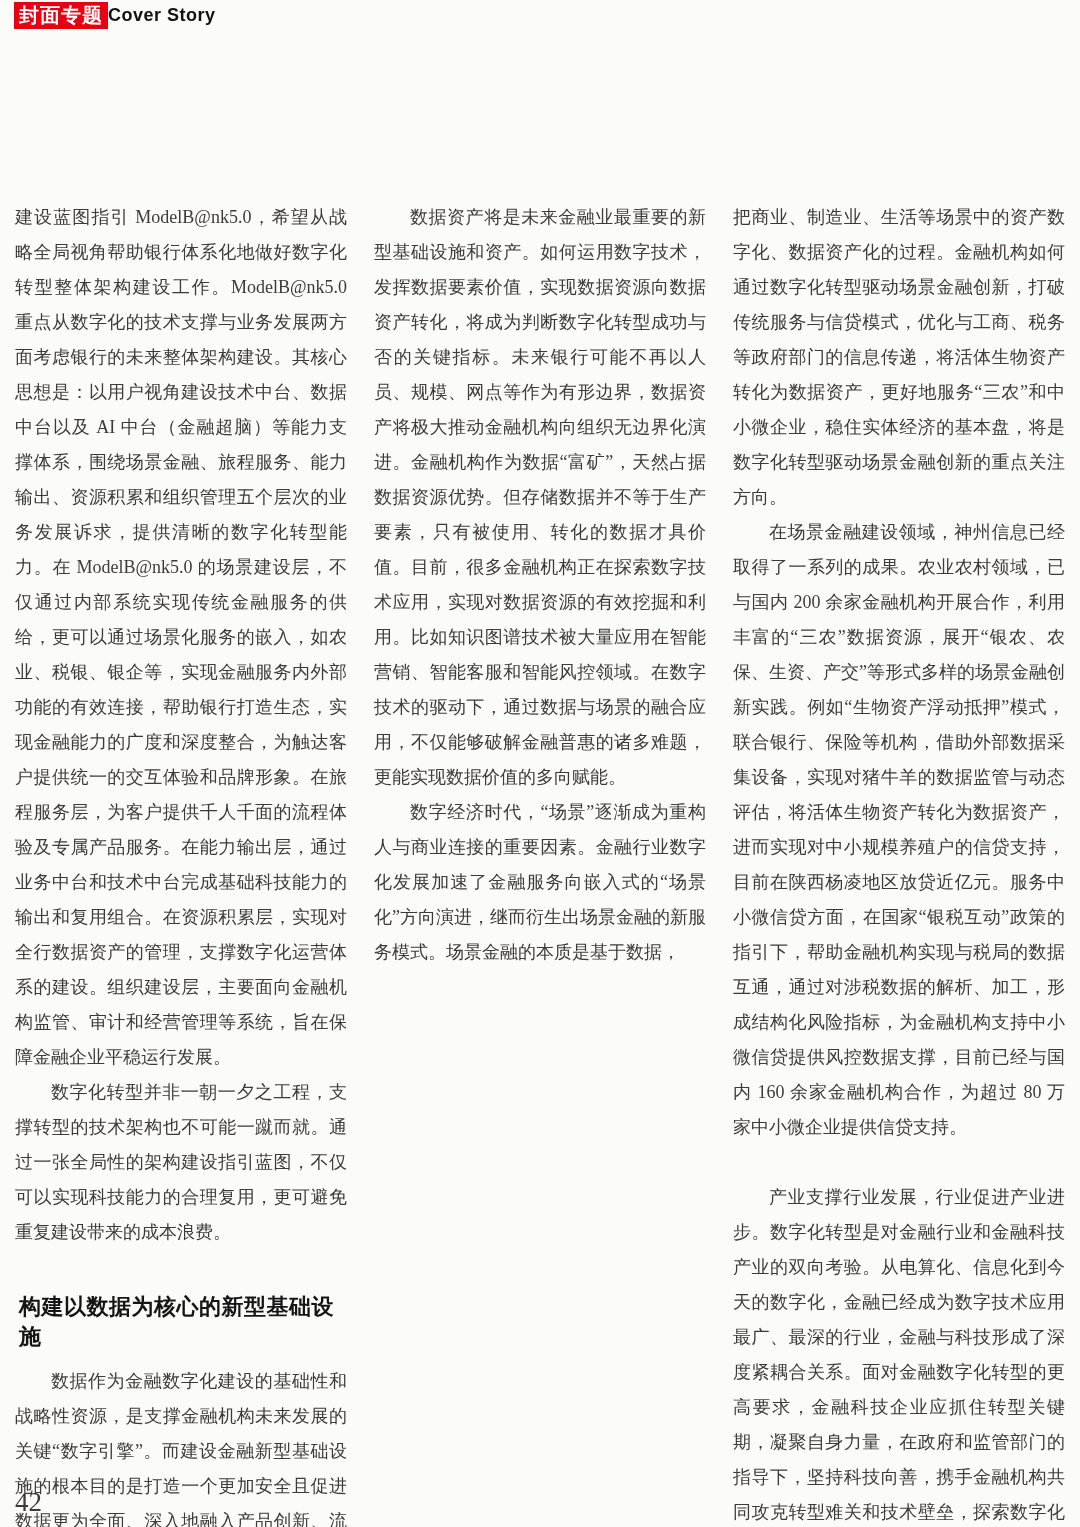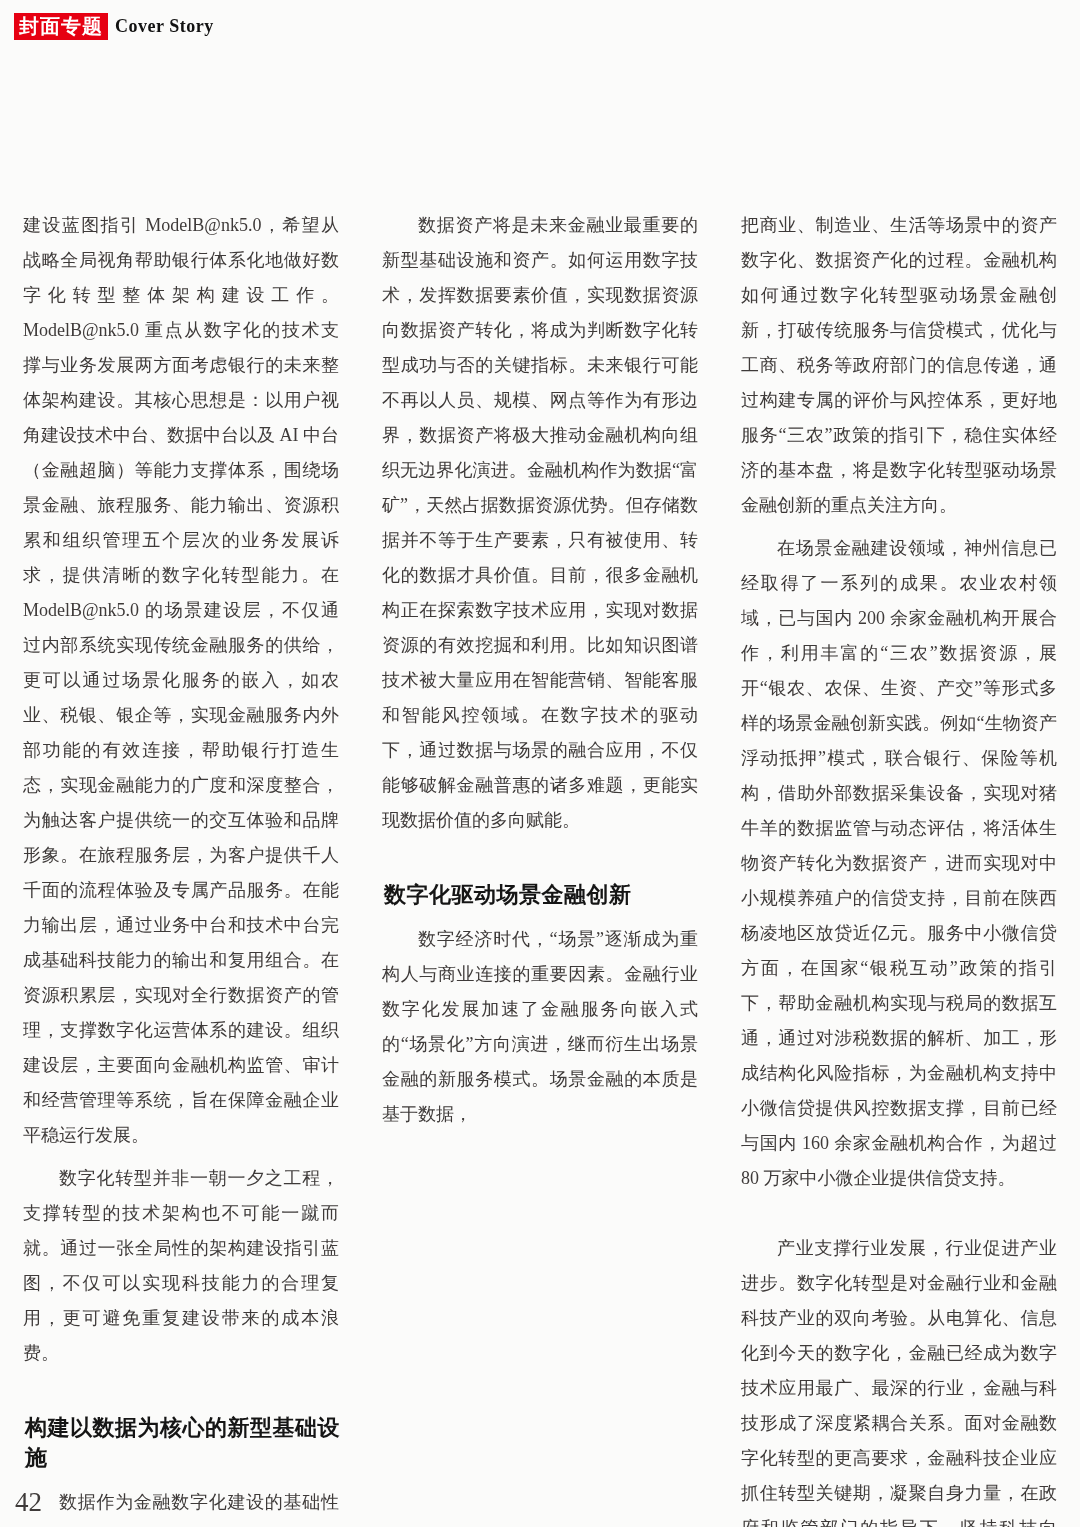--- a/index.html
+++ b/index.html
@@ -7,26 +7,25 @@
     position: relative;
     width: 1080px;
     height: 1527px;
     background: #fbfbfa;
     overflow: hidden;
     font-family: "Liberation Serif", "DejaVu Serif", serif;
     color: #3e3a39;
   }
   .page-header {
     position: absolute;
-    top: 13px;
+    top: 2px;
     left: 14px;
     display: flex;
     align-items: center;
-    gap: 7px;
-    font-family: Liberation Serif, serif;
+    font-family: Liberation Sans, sans-serif;
   }
   .section-tag {
     background: #e60012;
     color: #ffffff;
     font-weight: bold;
     font-size: 20px;
     line-height: 1;
     padding: 3px 5px 4px 5px;
     letter-spacing: 1px;
   }
@@ -39,34 +38,34 @@
   .columns {
     position: absolute;
     top: 200px;
     left: 15px;
     right: 15px;
     display: flex;
     gap: 27px;
   }
   .col { flex: 1; min-width: 0; }
   .para {
-    margin: 8px;
+    margin: 0;
     font-size: 18px;
     line-height: 35px;
     text-align: justify;
     text-justify: inter-character;
   }
   .para.indent { text-indent: 2em; }
   .para.gap { margin-top: 35px; }
   .heading {
     font-family: "Liberation Sans", "DejaVu Sans", sans-serif;
     font-size: 22px;
     font-weight: bold;
     color: #151515;
-    margin: 42px 0 12px 10px;
+    margin: 42px 0 12px 4px;
     letter-spacing: 0.5px;
   }
   .page-footer {
     position: absolute;
     left: 15px;
     bottom: 9px;
     font-size: 27px;
     color: #3e3a39;
   }
 </style>
@@ -82,25 +81,24 @@
 
   <div class="columns" id="article-body">
       <div class="col">
         <p class="para">建设蓝图指引 ModelB@nk5.0，希望从战略全局视角帮助银行体系化地做好数字化转型整体架构建设工作。ModelB@nk5.0 重点从数字化的技术支撑与业务发展两方面考虑银行的未来整体架构建设。其核心思想是：以用户视角建设技术中台、数据中台以及 AI 中台（金融超脑）等能力支撑体系，围绕场景金融、旅程服务、能力输出、资源积累和组织管理五个层次的业务发展诉求，提供清晰的数字化转型能力。在 ModelB@nk5.0 的场景建设层，不仅通过内部系统实现传统金融服务的供给，更可以通过场景化服务的嵌入，如农业、税银、银企等，实现金融服务内外部功能的有效连接，帮助银行打造生态，实现金融能力的广度和深度整合，为触达客户提供统一的交互体验和品牌形象。在旅程服务层，为客户提供千人千面的流程体验及专属产品服务。在能力输出层，通过业务中台和技术中台完成基础科技能力的输出和复用组合。在资源积累层，实现对全行数据资产的管理，支撑数字化运营体系的建设。组织建设层，主要面向金融机构监管、审计和经营管理等系统，旨在保障金融企业平稳运行发展。</p>
         <p class="para indent">数字化转型并非一朝一夕之工程，支撑转型的技术架构也不可能一蹴而就。通过一张全局性的架构建设指引蓝图，不仅可以实现科技能力的合理复用，更可避免重复建设带来的成本浪费。</p>
         <h2 class="heading">构建以数据为核心的新型基础设施</h2>
         <p class="para indent">数据作为金融数字化建设的基础性和战略性资源，是支撑金融机构未来发展的关键“数字引擎”。而建设金融新型基础设施的根本目的是打造一个更加安全且促进数据更为全面、深入地融入产品创新、流程优化和风险防控等关键业务环节的安全底座，金融基础设施是数字化转型的基</p>
       </div>
       <div class="col">
         <p class="para indent">数据资产将是未来金融业最重要的新型基础设施和资产。如何运用数字技术，发挥数据要素价值，实现数据资源向数据资产转化，将成为判断数字化转型成功与否的关键指标。未来银行可能不再以人员、规模、网点等作为有形边界，数据资产将极大推动金融机构向组织无边界化演进。金融机构作为数据“富矿”，天然占据数据资源优势。但存储数据并不等于生产要素，只有被使用、转化的数据才具价值。目前，很多金融机构正在探索数字技术应用，实现对数据资源的有效挖掘和利用。比如知识图谱技术被大量应用在智能营销、智能客服和智能风控领域。在数字技术的驱动下，通过数据与场景的融合应用，不仅能够破解金融普惠的诸多难题，更能实现数据价值的多向赋能。</p>
-        <h2 class="heading">数字化驱动场景金融创新</h2>
         <p class="para indent">数字经济时代，“场景”逐渐成为重构人与商业连接的重要因素。金融行业数字化发展加速了金融服务向嵌入式的“场景化”方向演进，继而衍生出场景金融的新服务模式。场景金融的本质是基于数据，</p>
       </div>
       <div class="col">
-        <p class="para">把商业、制造业、生活等场景中的资产数字化、数据资产化的过程。金融机构如何通过数字化转型驱动场景金融创新，打破传统服务与信贷模式，优化与工商、税务等政府部门的信息传递，通过构建专属的评价与风控体系，更好地服务“三农”政策的指引下，稳住实体经济的基本盘，将是数字化转型驱动场景金融创新的重点关注方向。</p>
+        <p class="para">把商业、制造业、生活等场景中的资产数字化、数据资产化的过程。金融机构如何通过数字化转型驱动场景金融创新，打破传统服务与信贷模式，优化与工商、税务等政府部门的信息传递，将活体生物资产转化为数据资产，更好地服务“三农”和中小微企业，稳住实体经济的基本盘，将是数字化转型驱动场景金融创新的重点关注方向。</p>
         <p class="para indent">在场景金融建设领域，神州信息已经取得了一系列的成果。农业农村领域，已与国内 200 余家金融机构开展合作，利用丰富的“三农”数据资源，展开“银农、农保、生资、产交”等形式多样的场景金融创新实践。例如“生物资产浮动抵押”模式，联合银行、保险等机构，借助外部数据采集设备，实现对猪牛羊的数据监管与动态评估，将活体生物资产转化为数据资产，进而实现对中小规模养殖户的信贷支持，目前在陕西杨凌地区放贷近亿元。服务中小微信贷方面，在国家“银税互动”政策的指引下，帮助金融机构实现与税局的数据互通，通过对涉税数据的解析、加工，形成结构化风险指标，为金融机构支持中小微信贷提供风控数据支撑，目前已经与国内 160 余家金融机构合作，为超过 80 万家中小微企业提供信贷支持。</p>
         <p class="para indent gap">产业支撑行业发展，行业促进产业进步。数字化转型是对金融行业和金融科技产业的双向考验。从电算化、信息化到今天的数字化，金融已经成为数字技术应用最广、最深的行业，金融与科技形成了深度紧耦合关系。面对金融数字化转型的更高要求，金融科技企业应抓住转型关键期，凝聚自身力量，在政府和监管部门的指导下，坚持科技向善，携手金融机构共同攻克转型难关和技术壁垒，探索数字化转型路径，助力金融更好地服务实体经济。</p>
       </div>
     </div>
 
   <div class="page-footer">
     <span>42</span>
   </div>
 
 </div>

